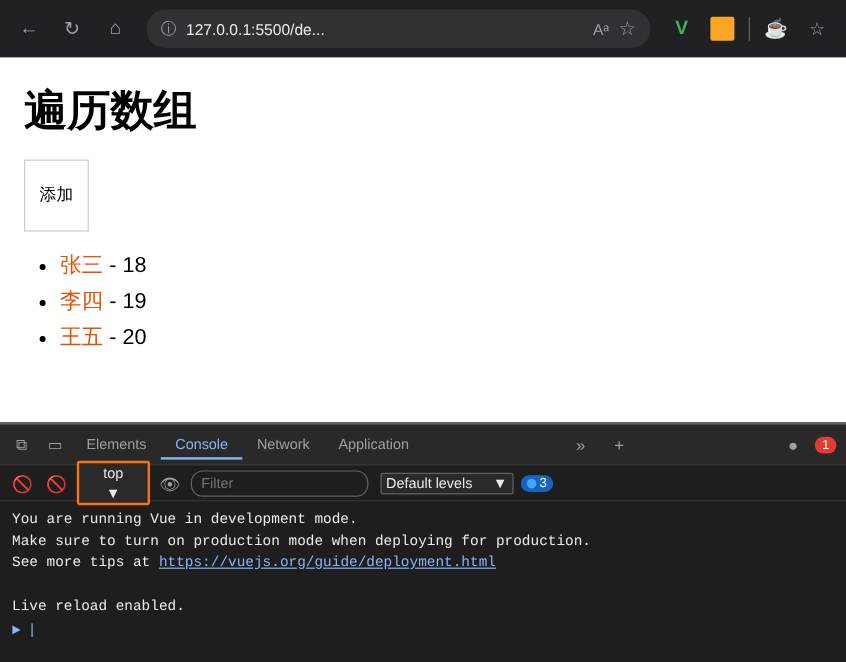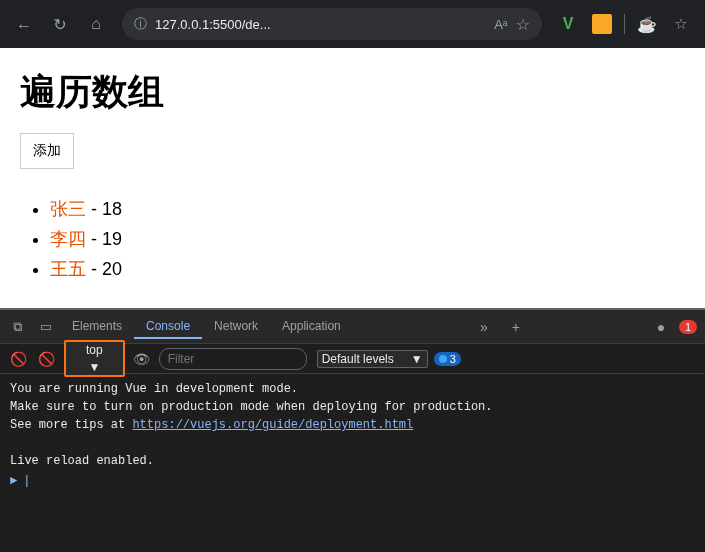--- a/index.html
+++ b/index.html
@@ -66,35 +66,35 @@
     .browser-divider {
       width: 1px; height: 20px;
       background: #5f6368;
       margin: 0 2px;
     }
 
     
     .page-content {
       background: #fff;
       padding: 20px 20px;
-      height: 260px;
+      height: 304px;
     }
     .page-title {
       font-size: 36px;
       font-weight: bold;
       color: #000;
       margin-bottom: 16px;
     }
     .add-btn {
       border: 1px solid #ccc;
       background: #fff;
-      padding: 8px 12px;
+      padding: 20px 12px;
       font-size: 14px;
       cursor: pointer;
-      margin-bottom: 28px;
+      margin-bottom: 16px;
     }
     .item-list {
       list-style: disc;
       padding-left: 30px;
     }
     .item-list li {
       font-size: 18px;
       margin-bottom: 6px;
       color: #000;
     }

